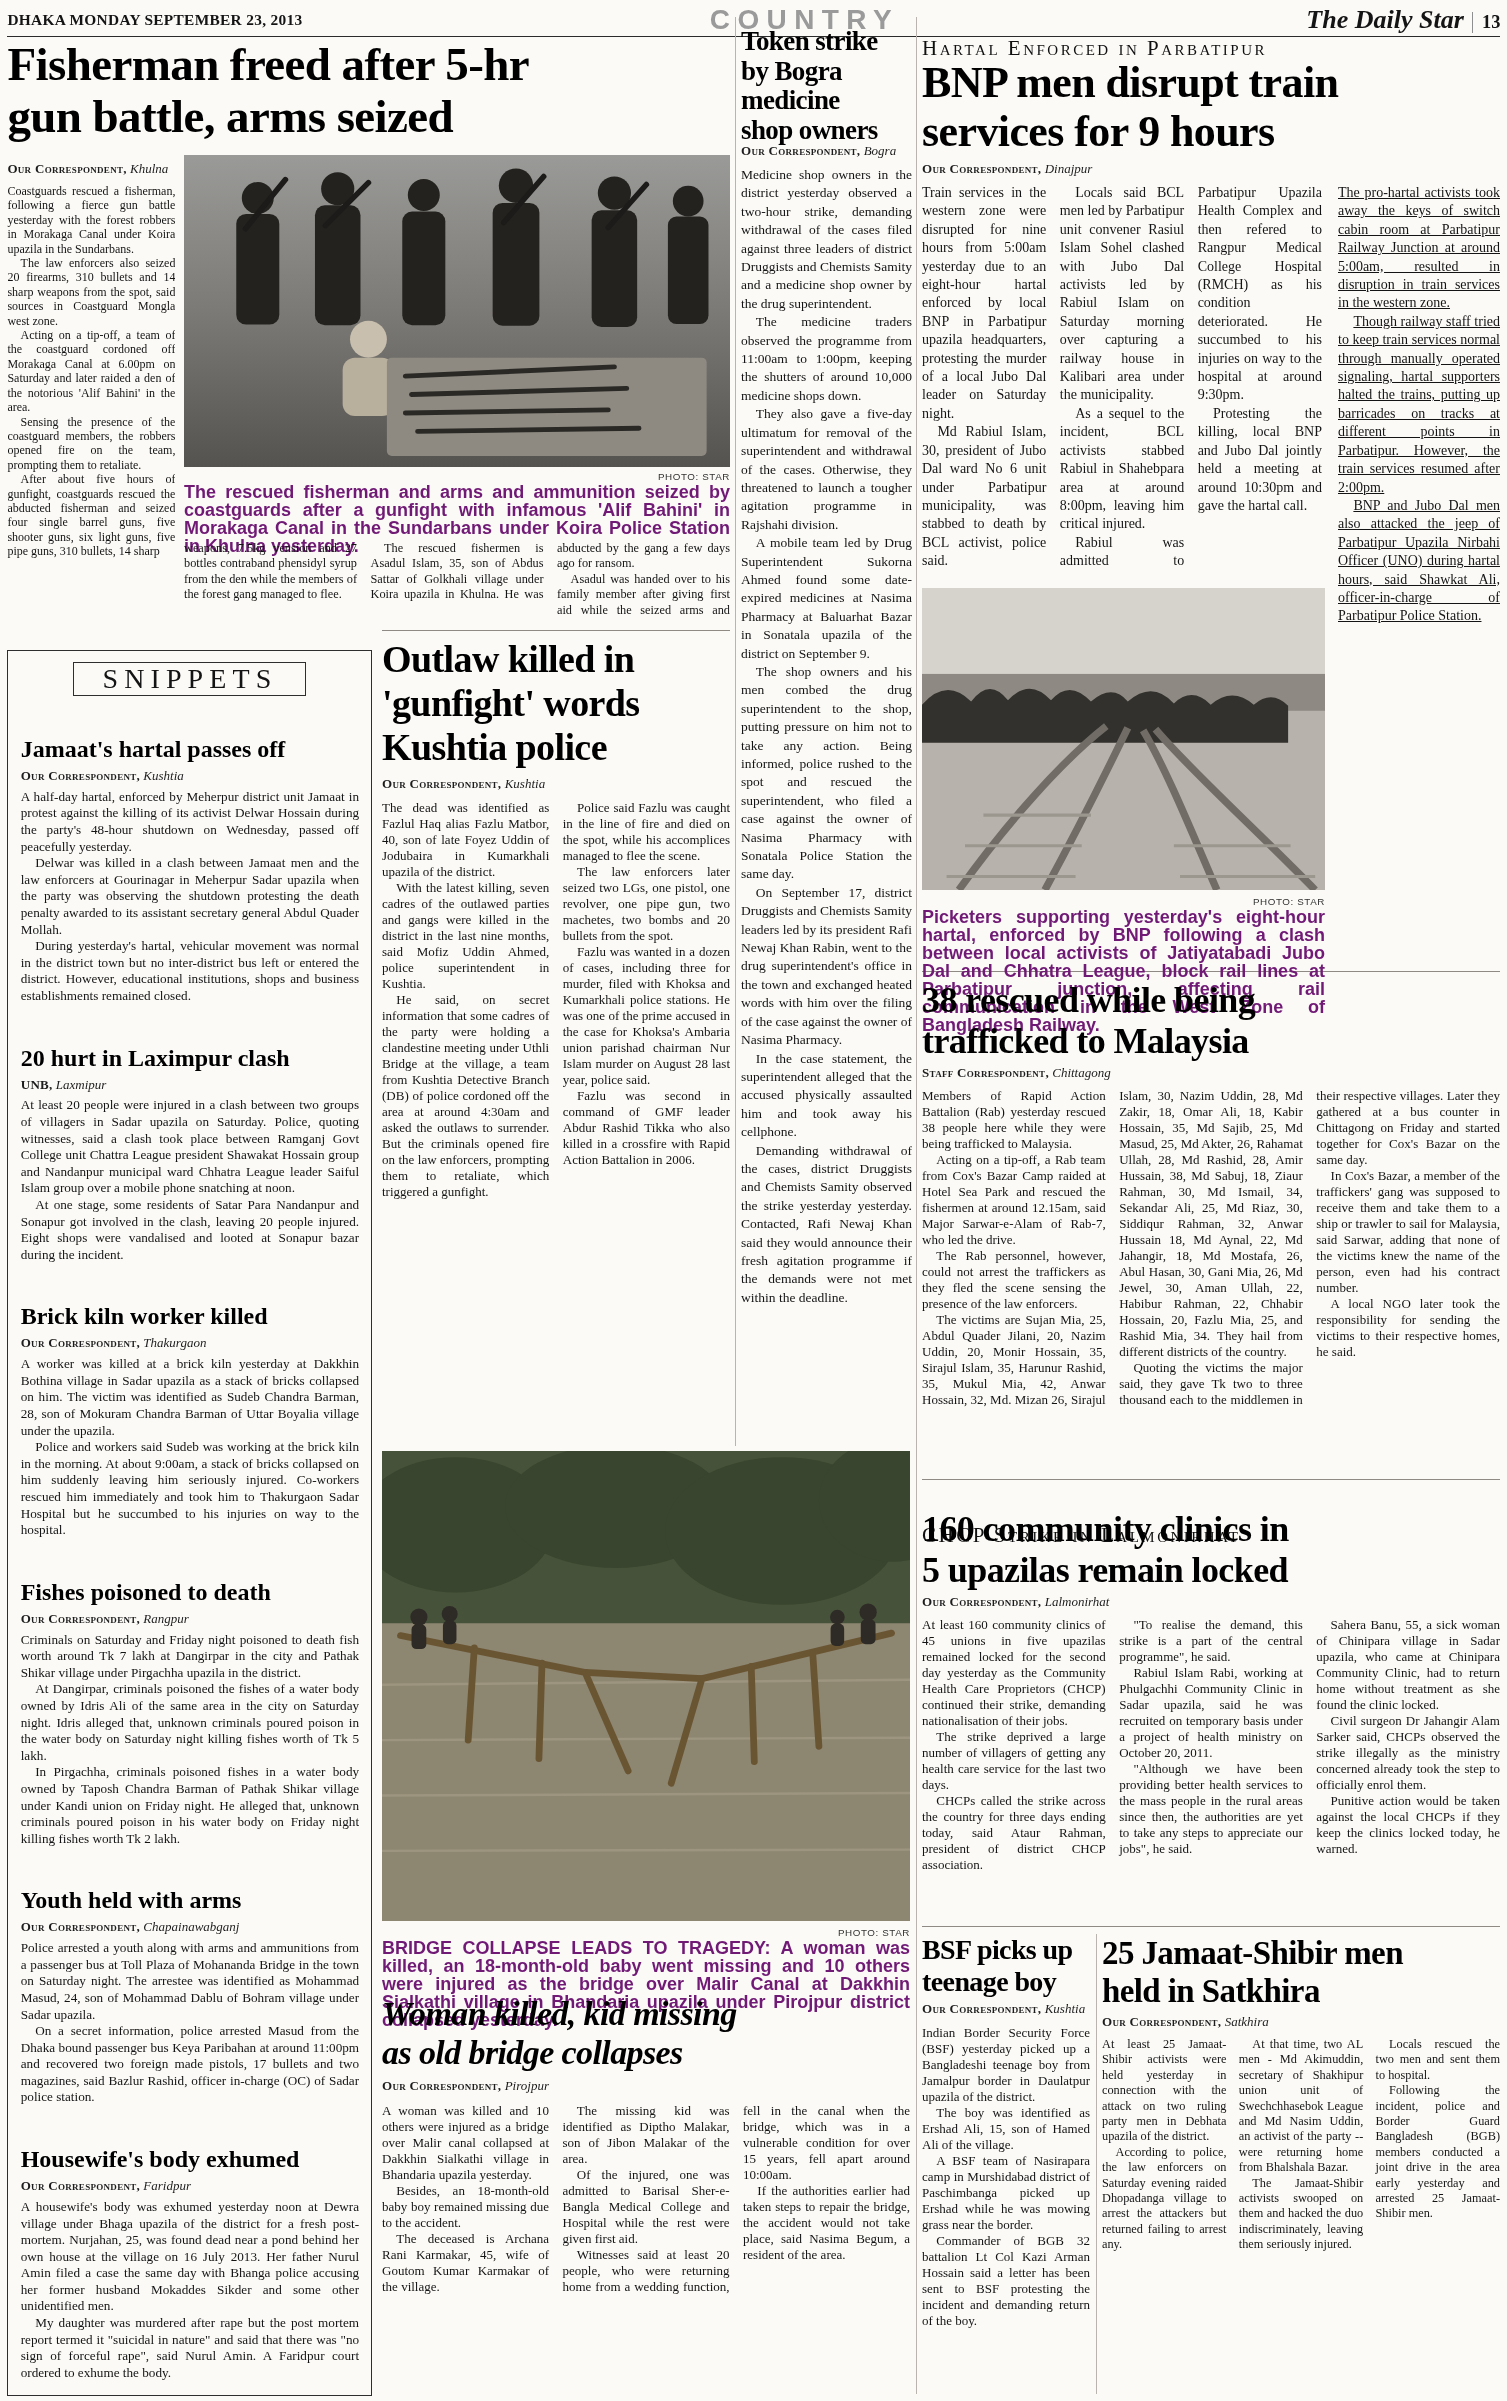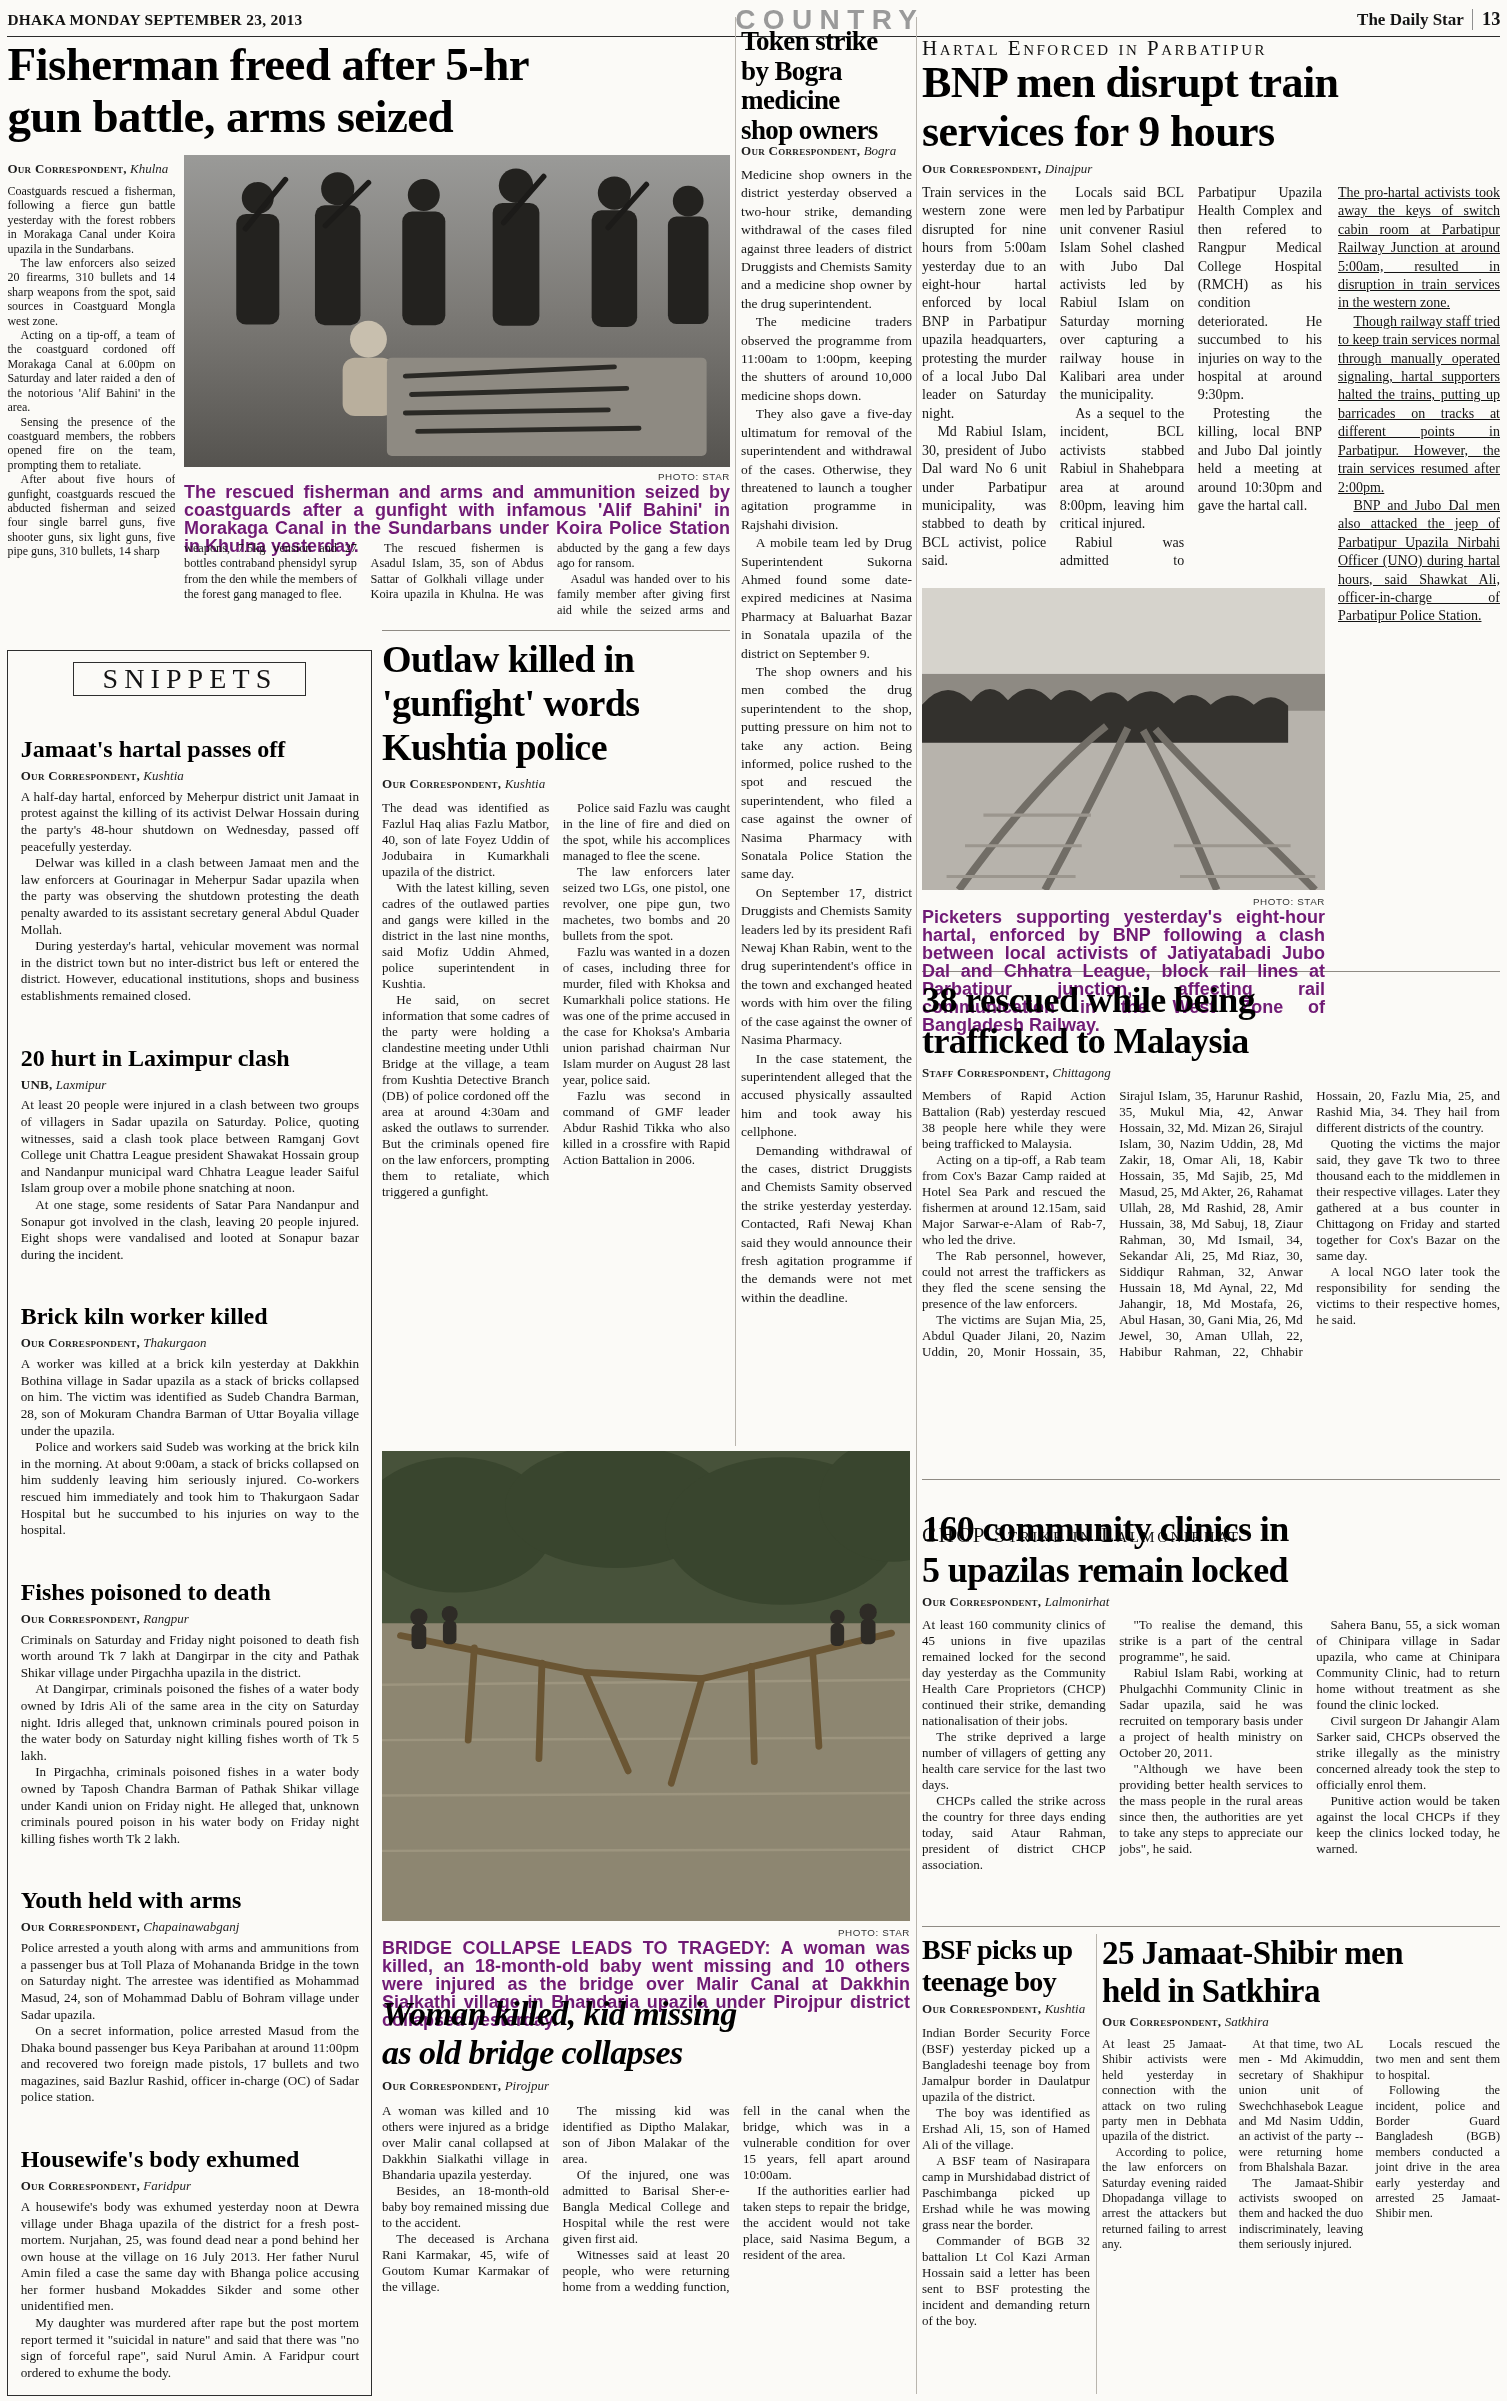--- a/index.html
+++ b/index.html
@@ -21,21 +21,21 @@
   .credit{font-family:"Liberation Sans",sans-serif;font-size:9.8px;letter-spacing:0.6px;text-align:right;color:#333;margin:2.5px 0 1.8px;}
   .caption{font-family:"Liberation Sans",sans-serif;font-weight:bold;font-size:18px;line-height:18px;text-align:justify;color:#701a75;}
   .vrule{position:absolute;width:0.6px;background:#b9b5ae;}
   .hrule{position:absolute;height:0.6px;background:#8f8b84;}
 
   
   #header{left:7.4px;top:3.7px;width:1493px;height:33px;display:flex;align-items:center;justify-content:space-between;border-bottom:1.2px solid #2b2b2b;}
   #hdr-date{font-size:15.4px;font-weight:bold;letter-spacing:0.3px;}
   #hdr-section{font-family:"Liberation Sans",sans-serif;font-size:28px;font-weight:bold;color:#9a9a9a;letter-spacing:7.4px;}
   #hdr-right{display:flex;align-items:baseline;gap:8.6px;}
-  #hdr-paper{font-weight:bold;font-size:17px;}
+  #hdr-paper{font-style:italic;font-weight:bold;font-size:26px;}
   #hdr-page{font-size:18.4px;font-weight:bold;border-left:1.2px solid #8f8f8f;padding-left:8.6px;}
 
   
   #fisherman-headline{left:7.4px;top:38px;width:723px;font-size:47px;line-height:52px;}
   #fisherman-byline{left:7.4px;top:161px;}
   #fisherman-col1{left:7.4px;top:184px;width:168px;height:441px;font-size:12px;line-height:14.4px;}
   #fisherman-photo{left:184px;top:155px;width:546px;height:312px;}
   #fisherman-capblock{left:184px;top:468px;width:546px;}
   #fisherman-cont{left:184px;top:541px;width:546px;height:87px;font-size:12.3px;line-height:15.4px;}
 
@@ -408,20 +408,21 @@
   <div class="abs byline" id="rescued-byline">
     <span class="byline-name">Staff Correspondent,</span>
     <span class="byline-place">Chittagong</span>
   </div>
   <div class="abs body cols-3" id="rescued-body">
       <p>Members of Rapid Action Battalion (Rab) yesterday rescued 38 people here while they were being trafficked to Malaysia.</p>
       <p>Acting on a tip-off, a Rab team from Cox's Bazar Camp raided at Hotel Sea Park and rescued the fishermen at around 12.15am, said Major Sarwar-e-Alam of Rab-7, who led the drive.</p>
       <p>The Rab personnel, however, could not arrest the traffickers as they fled the scene sensing the presence of the law enforcers.</p>
       <p>The victims are Sujan Mia, 25, Abdul Quader Jilani, 20, Nazim Uddin, 20, Monir Hossain, 35, Sirajul Islam, 35, Harunur Rashid, 35, Mukul Mia, 42, Anwar Hossain, 32, Md. Mizan 26, Sirajul Islam, 30, Nazim Uddin, 28, Md Zakir, 18, Omar Ali, 18, Kabir Hossain, 35, Md Sajib, 25, Md Masud, 25, Md Akter, 26, Rahamat Ullah, 28, Md Rashid, 28, Amir Hussain, 38, Md Sabuj, 18, Ziaur Rahman, 30, Md Ismail, 34, Sekandar Ali, 25, Md Riaz, 30, Siddiqur Rahman, 32, Anwar Hussain 18, Md Aynal, 22, Md Jahangir, 18, Md Mostafa, 26, Abul Hasan, 30, Gani Mia, 26, Md Jewel, 30, Aman Ullah, 22, Habibur Rahman, 22, Chhabir Hossain, 20, Fazlu Mia, 25, and Rashid Mia, 34. They hail from different districts of the country.</p>
       <p>Quoting the victims the major said, they gave Tk two to three thousand each to the middlemen in their respective villages. Later they gathered at a bus counter in Chittagong on Friday and started together for Cox's Bazar on the same day.</p>
+      <p>In Cox's Bazar, a member of the traffickers' gang was supposed to receive them and take them to a ship or trawler to sail for Malaysia, said Sarwar, adding that none of the victims knew the name of the person, even had his contract number.</p>
       <p>A local NGO later took the responsibility for sending the victims to their respective homes, he said.</p>
     </div>
 
   <div class="abs kicker" id="chcp-kicker">CHCP Strike in Lalmonirhat</div>
   <h2 class="abs headline" id="chcp-headline">160 community clinics in
 5 upazilas remain locked</h2>
   <div class="abs byline" id="chcp-byline">
     <span class="byline-name">Our Correspondent,</span>
     <span class="byline-place">Lalmonirhat</span>
   </div>

